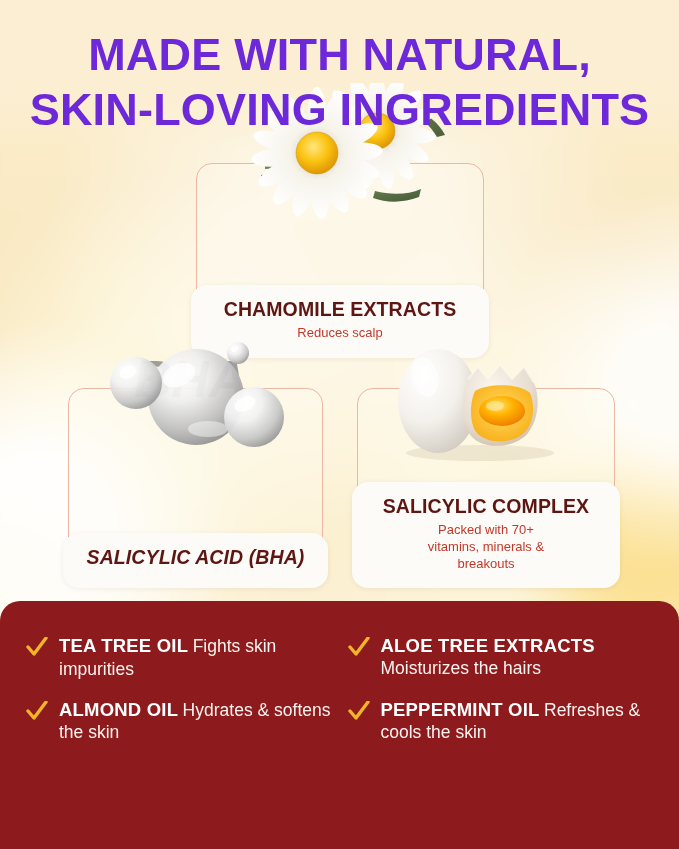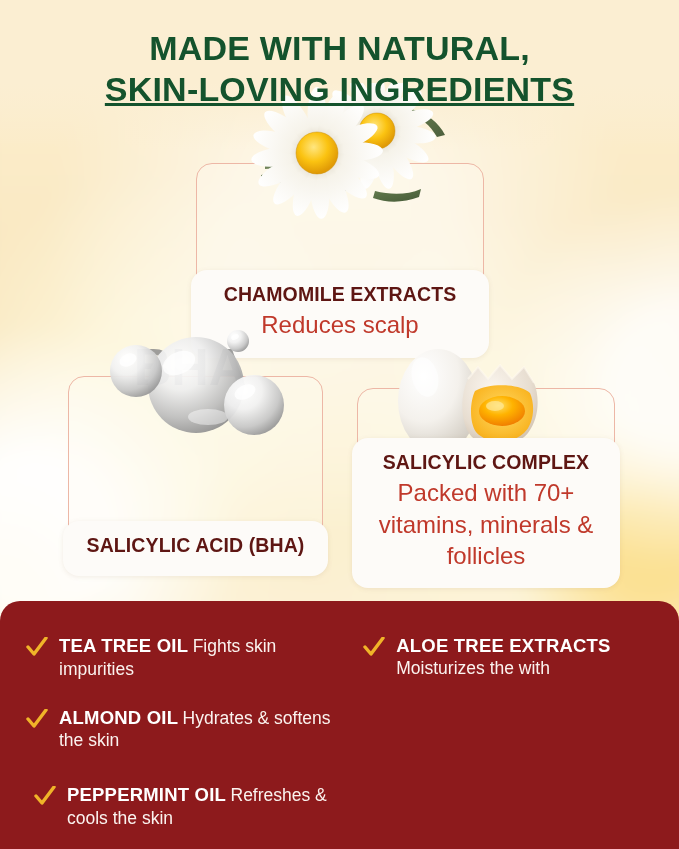--- a/index.html
+++ b/index.html
@@ -29,27 +29,27 @@
   }
   #bg .topfade {
     position:absolute; left:0; right:0; top:0; height:150px;
     background:linear-gradient(180deg,#fbeed2 0%,#fbeed2 55%,rgba(251,238,210,0) 100%);
   }
 
   
   .heading {
     position:absolute; z-index:5; left:0; right:0; top:28px;
     text-align:center;
-    color:#14532d;
+    color:#6d28d9;
     font-weight:700;
-    font-size:34px;
+    font-size:45px;
     line-height:1.22;
     letter-spacing:.2px;
   }
-  .heading .l2 { display:block;text-decoration:underline; }
+  .heading .l2 { display:block; }
 
   
   .card {
     position:absolute; z-index:4;
     border:1.5px solid #edb7a6;
     border-radius:16px;
     background:rgba(255,252,243,0.30);
   }
   .card .art {
     position:absolute; left:0; right:0; top:-36px; height:150px;
@@ -62,40 +62,40 @@
     padding:13px 16px 16px;
     text-align:center;
     z-index:3;
     box-shadow:0 1px 5px rgba(140,110,70,.12);
   }
   .card .title {
     color:#5e1613; font-weight:700; font-size:19.5px;
     letter-spacing:.1px; margin-bottom:3px; white-space:nowrap;
   }
   .card .desc {
-    color:#c0392b; font-size:24px; line-height:1.32; font-weight:400;text-align:center;
+    color:#c0392b; font-size:13px; line-height:1.32; font-weight:400;text-align:center;
   }
 
   #card-chamomile { left:196px; top:163px; width:288px; height:190px; }
   #card-chamomile .panel { padding-bottom:17px; }
-  #card-bha       { left:68px;  top:376px; width:255px; height:195px; }
+  #card-bha       { left:68px;  top:388px; width:255px; height:195px;font-style:italic; }
   #card-superfood { left:357px; top:388px; width:258px; height:195px; }
 
   
   .daisy-art { position:absolute; left:50%; transform:translateX(-50%); top:-45px; }
 
   
   #benefits {
     position:absolute; z-index:6; left:0; right:0; top:601px; bottom:0;
     background:#8d1a1c;
     border-radius:20px 20px 0 0;
     padding:34px 26px 10px 26px;
   }
-  .brow { display:flex;gap:32px; }
-  .brow + .brow { margin-top:26px;flex-direction:column; }
+  .brow { display:flex; }
+  .brow + .brow { margin-top:18px; }
   .bitem { width:50%; display:flex; gap:11px; padding-right:6px; }
   .bitem.col2 { padding-left:8px; }
   .check { flex:0 0 auto; width:22px; margin-top:2px; }
   .btext { flex:1 1 auto; }
   .bname {
     color:#ffffff; font-weight:700; font-size:18.5px;
     letter-spacing:.2px; margin-bottom:2px; white-space:nowrap;
   }
   .bdesc { color:#fbf3ef; font-size:17.5px; line-height:1.3; font-weight:400; }
 </style>
@@ -266,21 +266,21 @@
       <ellipse cx="119" cy="79" rx="9" ry="5" fill="#ffe89a" opacity=".7"></ellipse>
 
       <path d="M92 52 L102 40 L112 52 L124 38 L136 52 L148 40 L158 56" fill="none" stroke="#fffaf0" stroke-width="2" opacity=".55"></path>
     </svg>
   </div>
   <div class="panel">
     <div class="title">SALICYLIC COMPLEX</div>
     <div class="desc">
       <span>Packed with 70+</span><br>
       <span>vitamins, minerals &amp;</span><br>
-      <span>follicles</span>
+      <span>breakouts</span>
     </div>
   </div>
 </div>
 
 <div id="benefits">
 
   <div class="brow">
     <div class="bitem">
       <span class="check">
         <svg width="22" height="20" viewBox="0 0 22 20">
@@ -293,21 +293,21 @@
       </span>
     </div>
     <div class="bitem col2">
       <span class="check">
         <svg width="22" height="20" viewBox="0 0 22 20">
             <path d="M2 10 L8 17 L20 1" fill="none" stroke="#f0b429" stroke-width="3.4" stroke-linecap="round" stroke-linejoin="round"></path>
           </svg>
       </span>
       <span class="btext">
         <span class="bname">ALOE TREE EXTRACTS</span>
-        <span class="bdesc">Moisturizes the with</span>
+        <span class="bdesc">Moisturizes the hairs</span>
       </span>
     </div>
   </div>
 
   <div class="brow">
     <div class="bitem">
       <span class="check">
         <svg width="22" height="20" viewBox="0 0 22 20">
             <path d="M2 10 L8 17 L20 1" fill="none" stroke="#f0b429" stroke-width="3.4" stroke-linecap="round" stroke-linejoin="round"></path>
           </svg>

